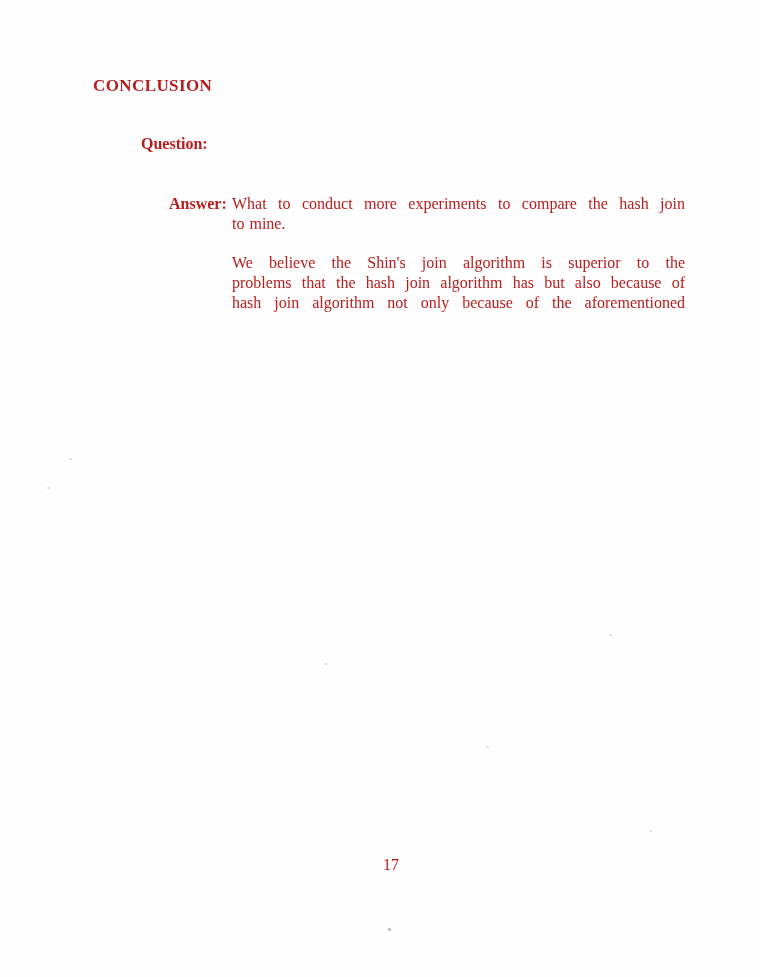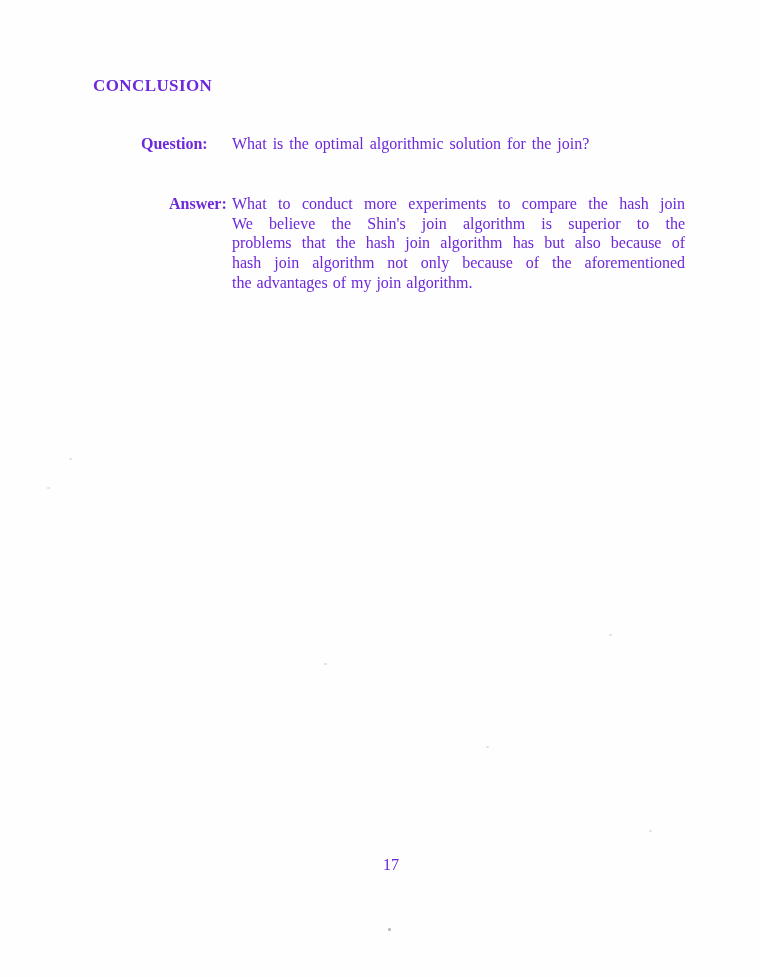--- a/index.html
+++ b/index.html
@@ -6,21 +6,21 @@
     margin: 0;
     padding: 0;
     background: #ffffff;
   }
   .page {
     position: relative;
     width: 760px;
     height: 977px;
     background: #fefefe;
     font-family: "Liberation Serif", "DejaVu Serif", serif;
-    color: #6d28d9;
+    color: #b91c1c;
     overflow: hidden;
   }
   .heading {
     position: absolute;
     left: 93px;
     top: 76px;
     margin: 0;
     font-size: 17px;
     font-weight: bold;
     letter-spacing: 0.4px;
@@ -38,21 +38,21 @@
     position: absolute;
     left: 232px;
     width: 453px;
     font-size: 16px;
     line-height: 19.7px;
   }
   .q-label   { top: 134px; }
   .q-content { top: 134px; }
   .a-label   { top: 194px; margin-left: 28px; }
   .a-content { top: 194px; }
-  .para2 { }
+  .para2 { margin-top: 20px; }
   .line {
     text-align: justify;
     word-spacing: 1px;
   }
   .line.just {
     text-align-last: justify;
   }
   .q-content .line {
     text-align: left;
     word-spacing: 2px;
@@ -78,35 +78,32 @@
 </style>
 </head>
 <body>
 
 <div class="page">
 
   <h1 class="heading">CONCLUSION</h1>
 
   <div class="qa-label q-label">Question:</div>
 
-  <div class="qa-content q-content">
-    <div class="line">What is the optimal algorithmic solution for the join?</div>
-  </div>
 
   <div class="qa-label a-label">Answer:</div>
 
   <div class="qa-content a-content">
     <div class="para1">
       <div class="line just">What to conduct more experiments to compare the hash join</div>
+      <div class="line">to mine.</div>
     </div>
     <div class="para2">
       <div class="line just">We believe the Shin's join algorithm is superior to the</div>
       <div class="line just">problems that the hash join algorithm has but also because of</div>
       <div class="line just">hash join algorithm not only because of the aforementioned</div>
-      <div class="line">the advantages of my join algorithm.</div>
     </div>
   </div>
 
   <div class="page-number">17</div>
 
   <div class="speck" style="left:69px;  top:458px;"></div>
   <div class="speck" style="left:47px;  top:487px;"></div>
   <div class="speck" style="left:324px; top:663px;"></div>
   <div class="speck" style="left:609px; top:634px;"></div>
   <div class="speck" style="left:486px; top:746px;"></div>

